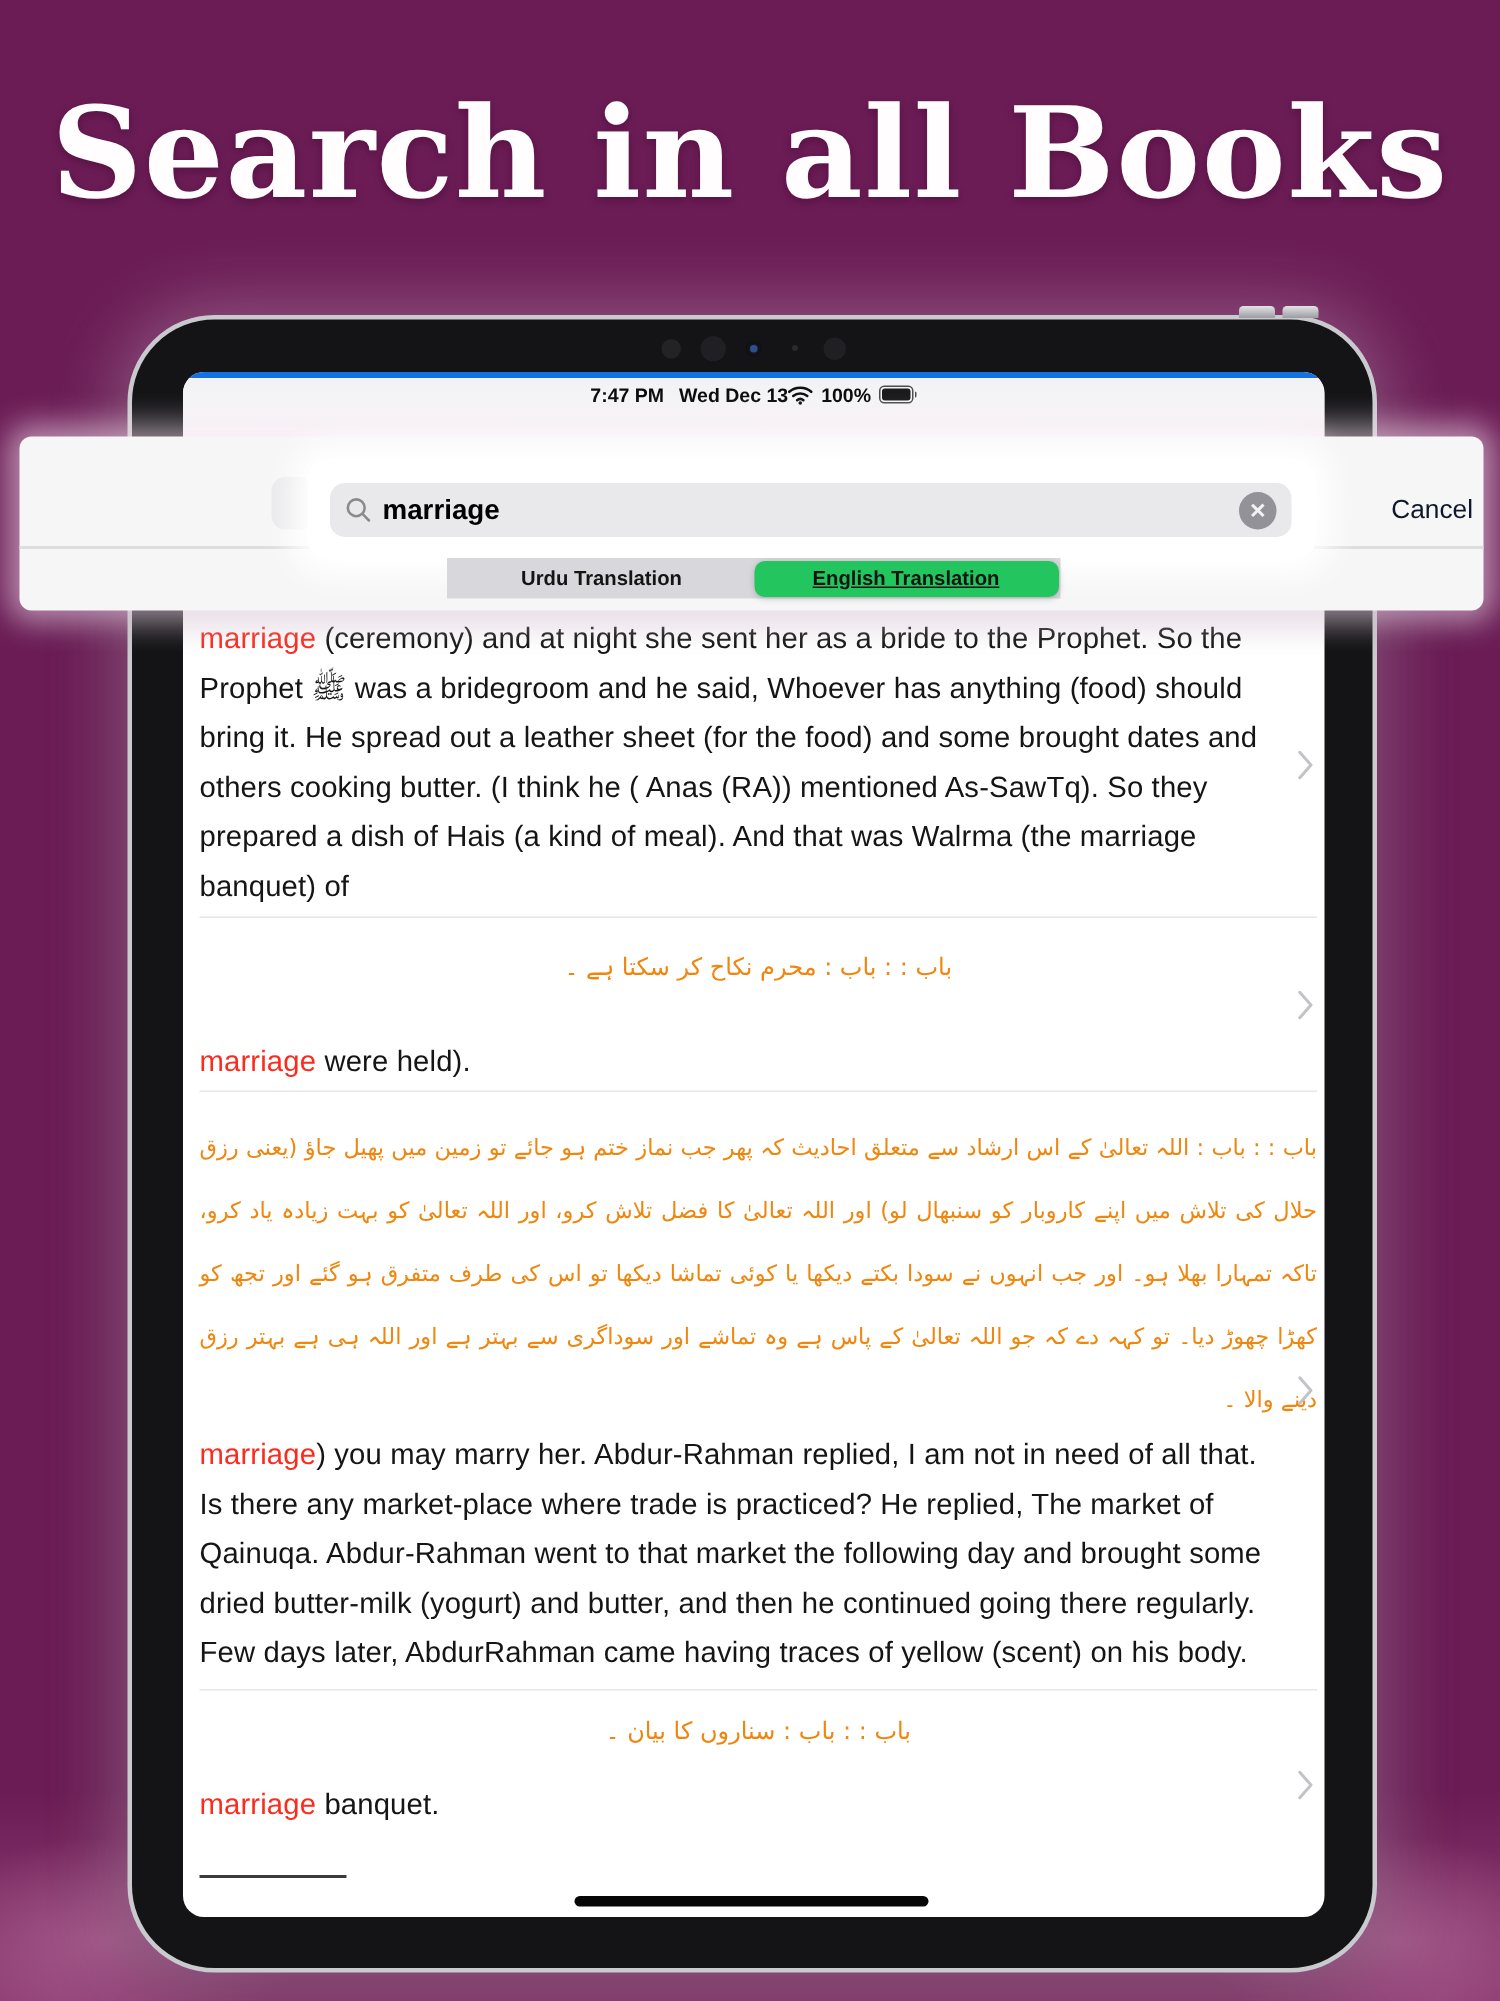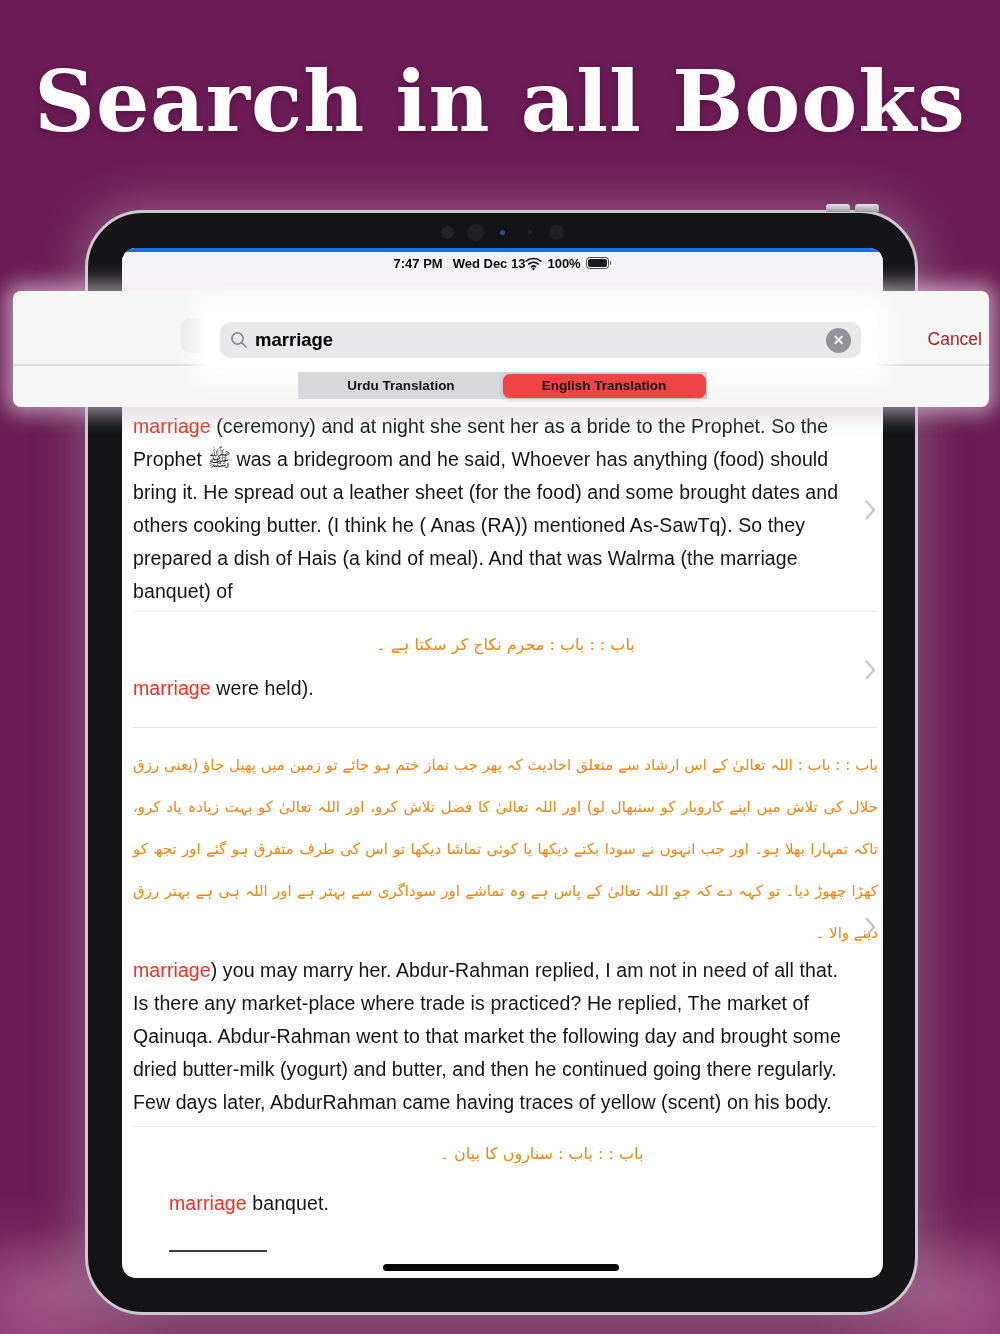--- a/index.html
+++ b/index.html
@@ -80,24 +80,24 @@
   .row .textwrap { width:718px; }
   .row.sep { border-bottom:1.5px solid #e7e6e8; }
   .eng { font-size:19.5px; line-height:33px; color:#151515; letter-spacing:.1px; }
   .hl { color:#fb2b1d; }
   .chev { position:absolute; right:2px; top:50%; transform:translateY(-50%); }
   .urdu { font-family:"DejaVu Sans",sans-serif; color:#ef860e; }
   .urdu-heading { text-align:center; font-size:16px; line-height:30px; direction:rtl; }
   .urdu-para { direction:rtl; text-align:justify; font-size:15px; line-height:42px; width:100%; }
   .row1 { height:204px; padding-top:2px; }
   .row2 { height:116px; } .row2 .urdu-heading { padding-top:18px; }
-  .row2 .eng-line { margin-top:12px; }
+  .row2 .eng-line { margin-top:32px; }
   .row3 { height:399px; } .row3 .urdu-para { padding-top:16px; }
   .row3 .textwrap { }
-  .row4 { padding-top:12px;margin-left:36px; }
+  .row4 { padding-top:12px; }
   .row4 .eng-line { margin-top:18px; }
   .hand-rule { width:98px; border-top:2px solid #3c3c3e; margin-top:30px; }
   .home-indicator { position:absolute; left:261px; top:1016px; width:236px; height:7px;
     background:#060606; border-radius:4px; }
 
   
   .band {
     position:absolute; left:13px; top:291px; width:976px; height:116px;
     background:#f7f6f7; border-radius:8px; z-index:20;
     box-shadow:0 0 20px 8px rgba(255,235,250,.55), 0 8px 22px rgba(30,0,25,.18);
@@ -113,29 +113,29 @@
     background:#e9e8ea; border-radius:10px; z-index:3;
     display:flex; align-items:center; padding:0 10px;
   }
   .search-field .magnifier { flex:0 0 auto; margin-right:7px; display:block; }
   .search-query { font-size:18.5px; font-weight:700; color:#000; flex:1 1 auto;
     white-space:nowrap; overflow:hidden; }
   .clear-btn { flex:0 0 auto; width:25px; height:25px; border-radius:50%;
     background:#939298; color:#f2f1f4; font-size:14px; font-weight:700;
     display:flex; align-items:center; justify-content:center; line-height:1; }
   .cancel-btn { position:absolute; right:7px; top:38px; z-index:3;
-    font-size:17.5px; color:#b91c1c; background:none; border:none;
+    font-size:17.5px; color:#0f172a; background:none; border:none;
     font-family:"Liberation Sans",sans-serif; }
   .segmented {
     position:absolute; left:285px; top:81px; width:409px; height:27px; z-index:4;
     background:#d8d7db; border-radius:0; display:flex; padding:1.5px;
   }
   .segment { flex:1 1 50%; display:flex; align-items:center; justify-content:center;
     font-size:13.5px; font-weight:600; color:#141414; border-radius:7px; }
-  .segment.selected { background:#ef4444; box-shadow:0 1px 4px rgba(0,0,0,.22); }
+  .segment.selected { background:#22c55e; box-shadow:0 1px 4px rgba(0,0,0,.22);text-decoration:underline; }
 </style>
 </head>
 <body>
 
 <div class="floor">
   <div class="floor-blob left"></div>
   <div class="floor-blob right"></div>
 </div>
 
 <h1 class="hero-title">Search in all Books</h1>

